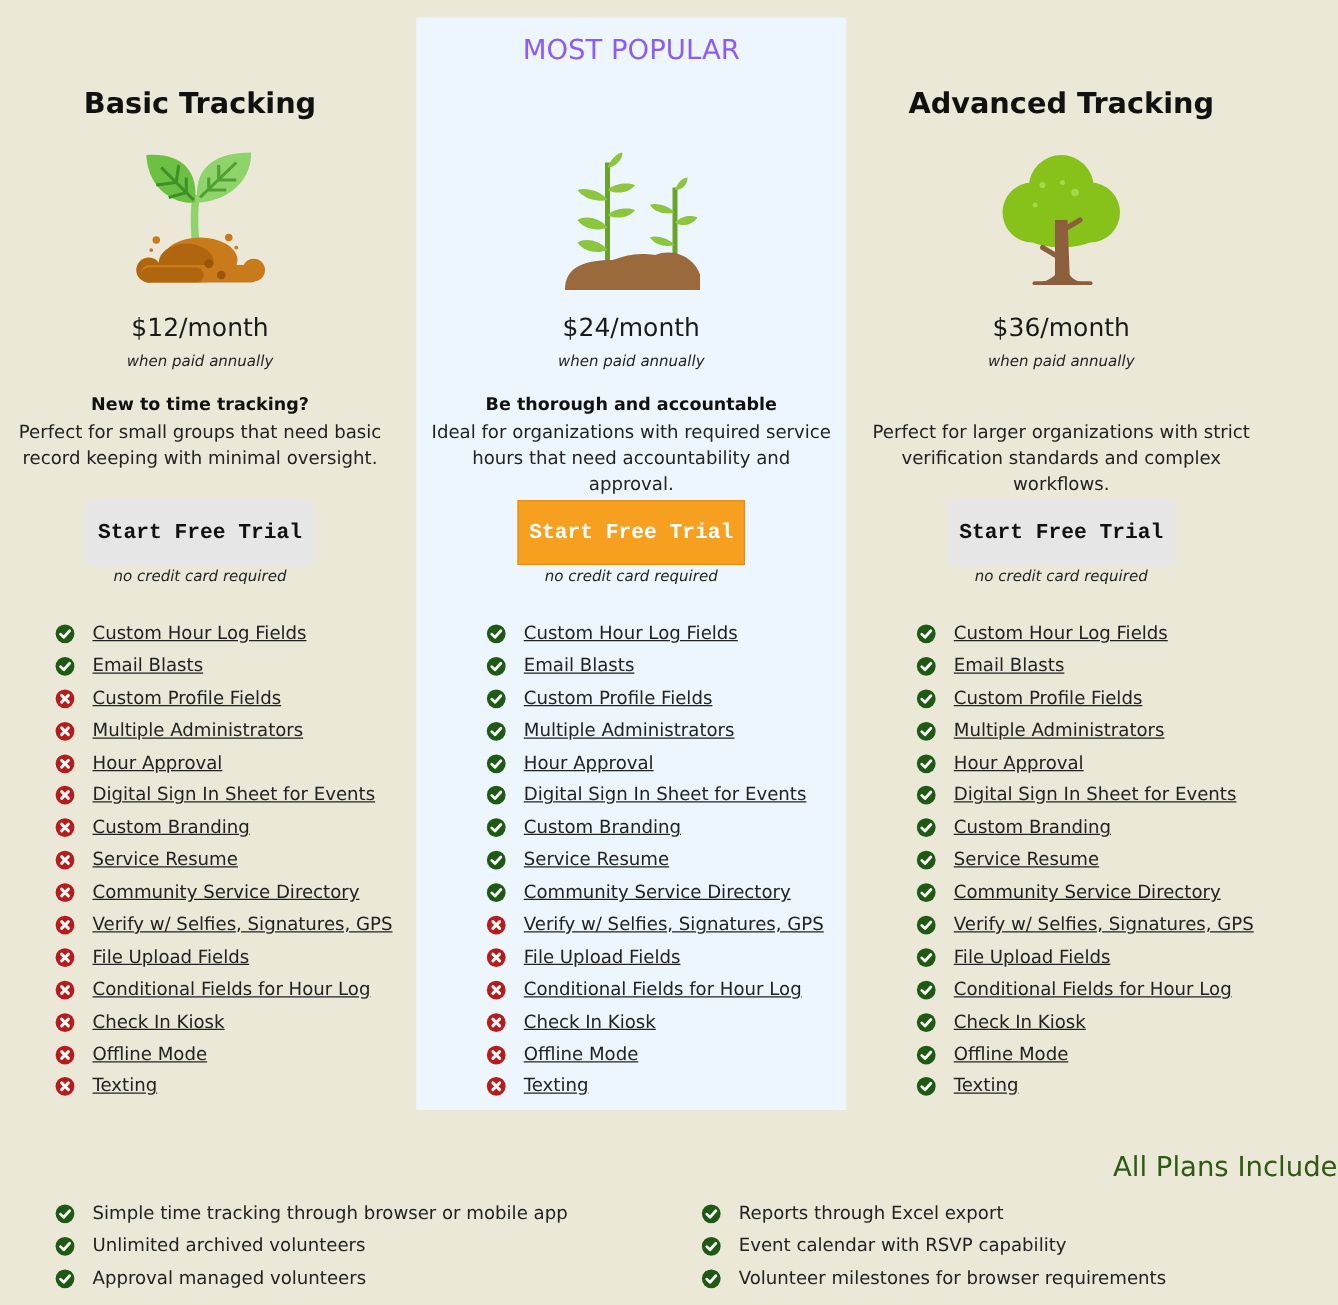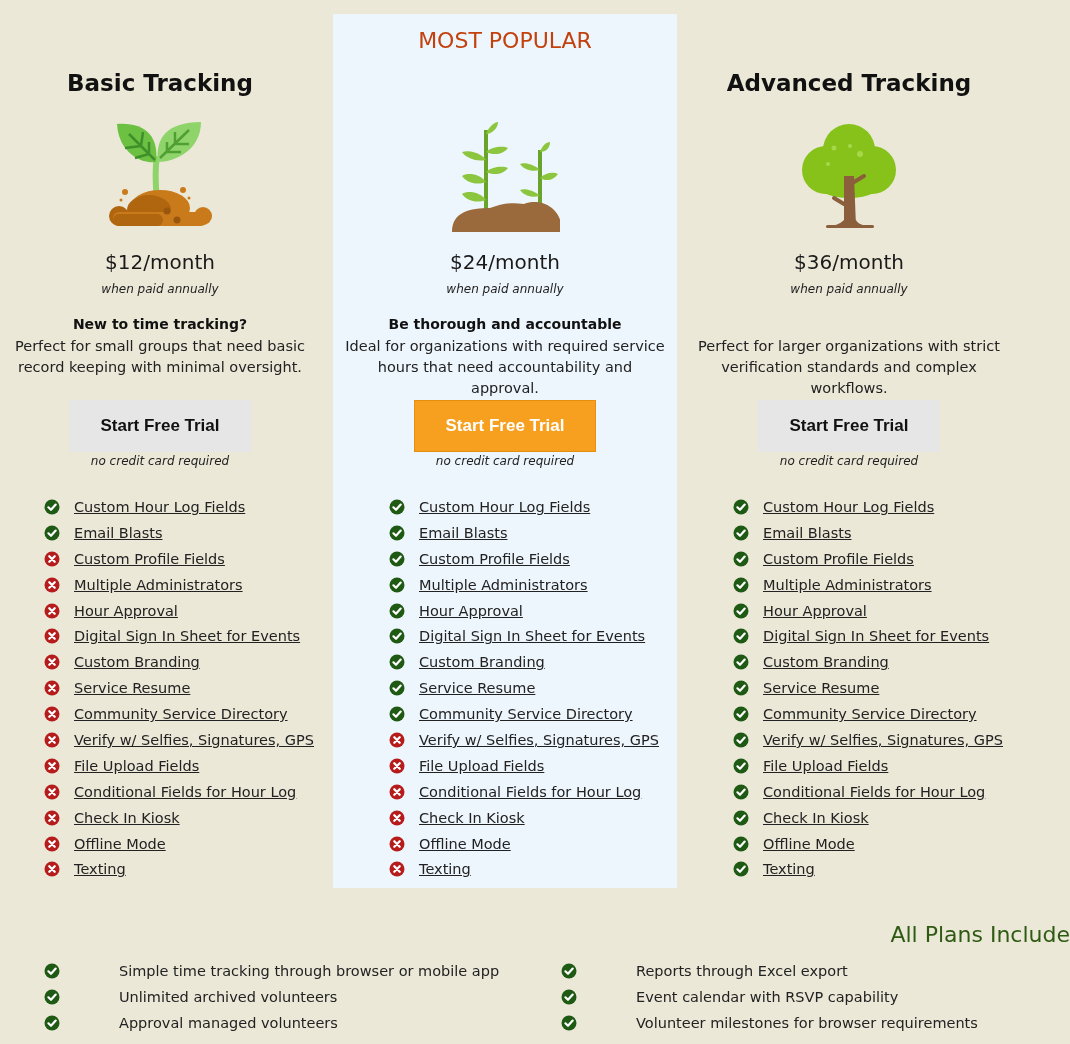--- a/index.html
+++ b/index.html
@@ -13,21 +13,21 @@
   .plans { position: absolute; left: 0; top: 0; width: 1070px; height: 900px; }
   .plan {
     position: absolute; top: 14px; width: 344px; height: 874px;
     text-align: center;
   }
   .plan.p0 { left: -12px; }
   .plan.p1 { left: 333px; background: #eef6fd; }
   .plan.p2 { left: 677px; }
   .badge {
     position: absolute; left: 0; right: 0; top: 14px;
-    font-size: 22px; font-weight: normal; color: #c2410c; letter-spacing: 0;
+    font-size: 22px; font-weight: normal; color: #8b5cf6; letter-spacing: 0;
     font-family: "DejaVu Sans", sans-serif;
   }
   .plan-title {
     position: absolute; left: 0; right: 0; top: 56px;
     font-size: 23px; font-weight: bold; color: #111;
   }
   .plan-art { position: absolute; left: 50%; top: 106px; transform: translateX(-50%); width: 110px; height: 112px; }
   .price {
     position: absolute; left: 0; right: 0; top: 236px;
     font-size: 20px; color: #1a1a1a;
@@ -40,21 +40,21 @@
     position: absolute; left: 0; right: 0; top: 302px;
     font-size: 14px; font-weight: bold; color: #111;
   }
   .desc {
     position: absolute; left: 10px; right: 10px; top: 322px;
     font-size: 14.5px; line-height: 21px; color: #222;
   }
   .cta {
     position: absolute; left: 50%; top: 386px; transform: translateX(-50%);
     width: 182px; height: 52px; border: none;
-    font-family: Liberation Sans, sans-serif; font-weight: bold; font-size: 17px;
+    font-family: Liberation Mono, monospace; font-weight: bold; font-size: 17px;
     background: #e6e6e6; color: #111; cursor: pointer;
   }
   .cta.primary { background: #f7a020; color: #fff; border: 1px solid #e58e10; }
   .cta-note {
     position: absolute; left: 0; right: 0; top: 440px;
     font-size: 12px; font-style: italic; color: #222;
   }
   .features {
     position: absolute; left: 56px; top: 480px; list-style: none; text-align: left; text-decoration: underline;
   }
@@ -63,21 +63,21 @@
     white-space: nowrap;
   }
   .ico { width: 16px; height: 16px; margin-right: 14px; flex: 0 0 16px; }
   .include-title {
     position: absolute; left: 0; right: 0; top: 922px; text-align: right;
     font-size: 22px; color: #2e5a12; font-weight: normal;
   }
   .include-list { position: absolute; top: 958px; list-style: none; }
   .include-list.left { left: 44px; }
   .include-list.right { left: 561px; }
-  .include-list .feature { height: 26px; gap: 45px; }
+  .include-list .feature { height: 26px; }
 </style>
 </head>
 <body>
 
 <div class="plans">
 
   <section class="plan p0">
     <h2 class="plan-title">Basic Tracking</h2>
     <svg class="plan-art" viewBox="0 0 110 112">
       <path d="M52 80 C50 60 50 48 52 36" stroke="#8fd46a" stroke-width="6" fill="none"></path>

